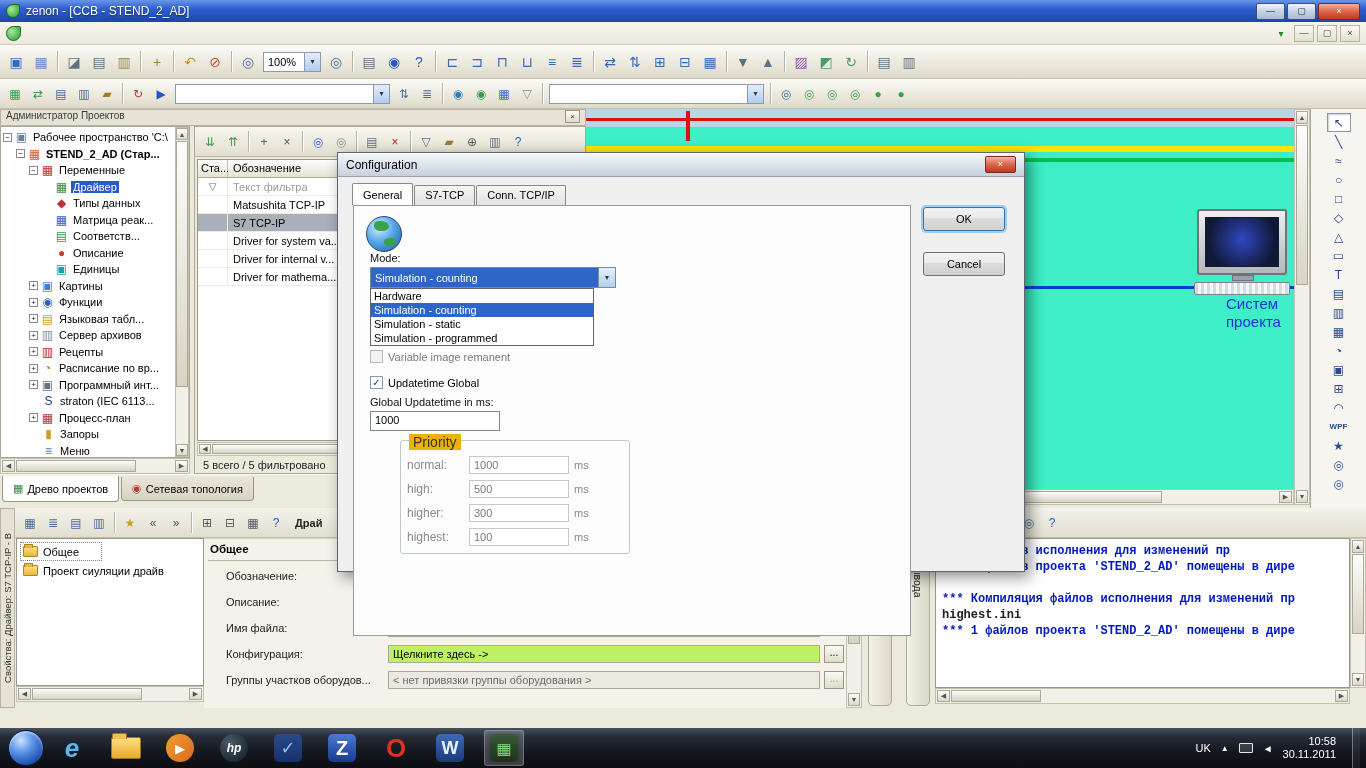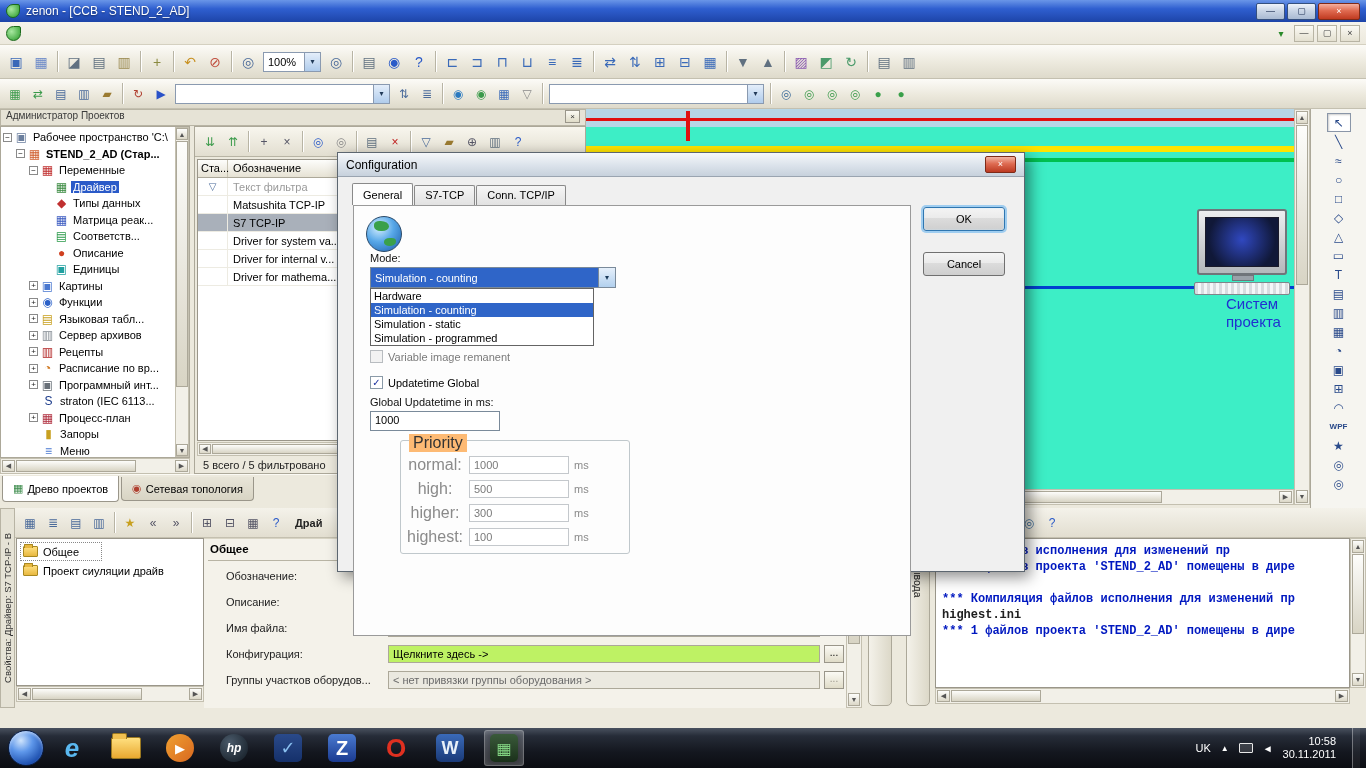--- a/index.html
+++ b/index.html
@@ -149,24 +149,24 @@
 .droplist{position:absolute;left:16px;top:82px;width:224px;background:#fff;border:1px solid #646464;z-index:5}
 .opt{height:14px;font-size:11px;padding:1px 3px;white-space:nowrap}
 .opt.sel{background:#2f65c8;color:#fff}
 .chk-row{position:absolute;display:flex;align-items:flex-end;gap:5px}
 .chk{width:13px;height:13px;background:#fff;border:1px solid #8a9aa8;display:flex;align-items:center;justify-content:center;font-size:10px;color:#1a2f9e;flex:none}
 .chk.dis{background:#f2f2f2;border-color:#b8bcc0}
 .chk-label{font-size:11px}
 .chk-label.dis{color:#7a7a7a}
 .txt-input{position:absolute;background:#fff;border:1px solid #7a8a9a;font-size:11px;padding:2px 4px}
 .groupbox{position:absolute;left:46px;top:234px;width:230px;height:114px;border:1px solid #c0c8cc;border-radius:3px}
-.gb-title{position:absolute;left:8px;top:-7px;background:#fdba74;padding:0 4px;font-size:16px;color:#333}
+.gb-title{position:absolute;left:8px;top:-7px;background:#eab308;padding:0 4px;font-size:14px;color:#333}
 .prio-rows{position:absolute;left:6px;top:12px;right:6px}
 .prio-row{display:flex;align-items:center;height:24px}
-.prio-label{width:62px;text-align:center;color:#8a8a8a;font-size:16px;padding-right:6px}
+.prio-label{width:62px;text-align:left;color:#8a8a8a;font-size:12px;padding-right:6px}
 .prio-input{width:100px;height:18px;background:#fff;border:1px solid #c4c8cc;color:#7a7a7a;font-size:11px;padding:2px 4px}
 .prio-ms{color:#8a8a8a;font-size:11px;padding-left:5px}
 .btn{position:absolute;width:82px;height:24px;font-size:11px;text-align:center;line-height:22px;background:linear-gradient(#f4f4f4,#ebebeb 45%,#dcdcdc 46%,#cfcfcf);border:1px solid #707070;border-radius:3px}
 .btn.focus{border-color:#2f76b0;box-shadow:0 0 0 2px #9fcdf0,inset 0 0 2px #c8e4f8}
 </style>
 </head>
 <body>
 
 <div class="screen">
 

